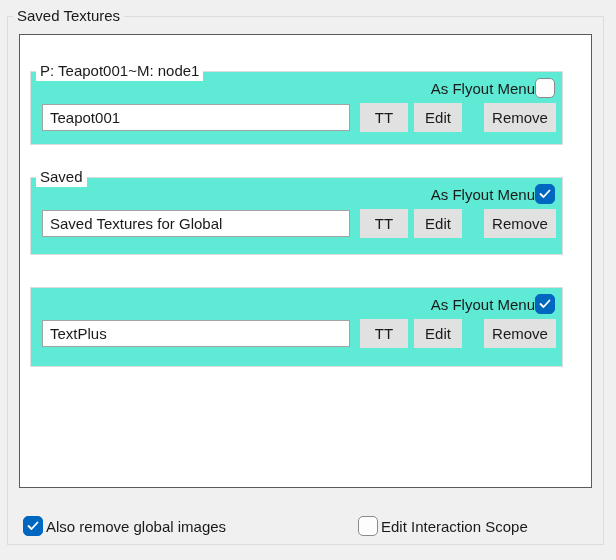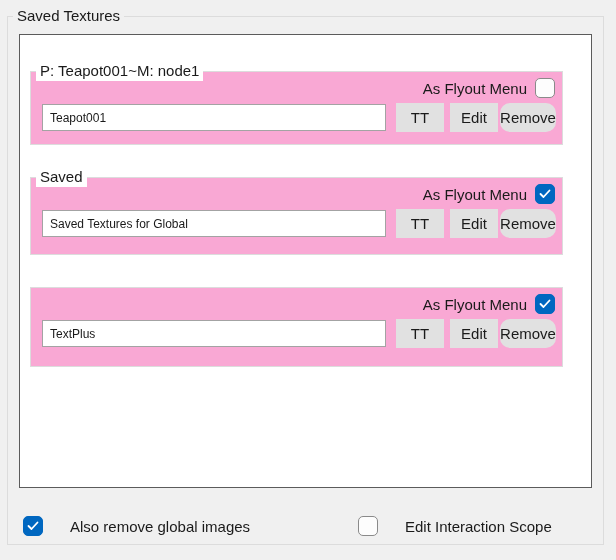--- a/index.html
+++ b/index.html
@@ -18,53 +18,53 @@
   .gb-title{position:absolute; top:-11px; left:5px; padding:0 4px; line-height:20px; white-space:nowrap;}
 
   .outer{left:7px; top:16px; width:597px; height:529px;}
   .outer .gb-title{background:var(--bg);text-align:right;}
 
   .panel{
     position:absolute; left:11px; top:17px; width:573px; height:454px;
     background:#ffffff; border:1px solid var(--panel-border);
   }
 
-  .tex-group{position:relative; margin-left:10px; width:533px; border:1px solid var(--group-border); background:#f9a8d4;}
+  .tex-group{position:relative; margin-left:10px; width:533px; border:1px solid var(--group-border); background:#5eead4;}
   .tex-group .gb-title{background:#fff;}
   .tex-group.g1{margin-top:36px; height:74px;}
   .tex-group.g2{margin-top:32px; height:78px;}
   .tex-group.g3{margin-top:32px; height:80px;}
 
-  .flyout-row{display:flex; justify-content:flex-end; align-items:center; gap:8px; margin:6px 7px 0 0; height:20px;text-align:center;}
+  .flyout-row{display:flex; justify-content:flex-end; align-items:center; gap:0; margin:6px 7px 0 0; height:20px;text-align:center;}
 
   .checkbox{
     width:20px; height:20px; border:1px solid var(--checkbox-border); border-radius:5px;
     background:#fdfdfd; display:inline-flex; align-items:center; justify-content:center;
     flex:0 0 auto; cursor:default;
   }
   .checkbox svg{display:none; width:12px; height:10px;}
   .checkbox.checked{background:var(--accent); border-color:var(--accent);}
   .checkbox.checked svg{display:block;}
 
   .io-row{display:flex; align-items:center; margin:5px 6px 0 11px; height:29px;}
   .name-input{
     flex:1; height:27px; border:1px solid var(--input-border); background:#fff;
-    font-family:"Liberation Sans",sans-serif; font-size:12px; color:var(--text);
+    font-family:"Liberation Sans",sans-serif; font-size:15px; color:var(--text);
     padding:0 7px; margin-right:10px; outline:none; border-radius:0;
   }
   .btn{
     height:29px; border:none; background:var(--button-bg); color:var(--text);
     font-family:"Liberation Sans",sans-serif; font-size:15px; text-align:center;
     flex:0 0 auto; cursor:default; border-radius:0; padding:0;
   }
   .btn-tt{width:48px; margin-right:6px;}
-  .btn-edit{width:48px; margin-right:2px;}
-  .btn-remove{width:56px;border-radius:10px;}
+  .btn-edit{width:48px; margin-right:22px;}
+  .btn-remove{width:72px;}
 
-  .footer-check{position:absolute; display:flex; align-items:center; gap:27px; height:20px; white-space:nowrap;}
+  .footer-check{position:absolute; display:flex; align-items:center; gap:3px; height:20px; white-space:nowrap;}
   .fc1{left:23px; top:516px;}
   .fc2{left:358px; top:516px;}
 </style>
 </head>
 <body>
 
 <div class="groupbox outer">
   <span class="gb-title">Saved Textures</span>
 
   <div class="panel">

